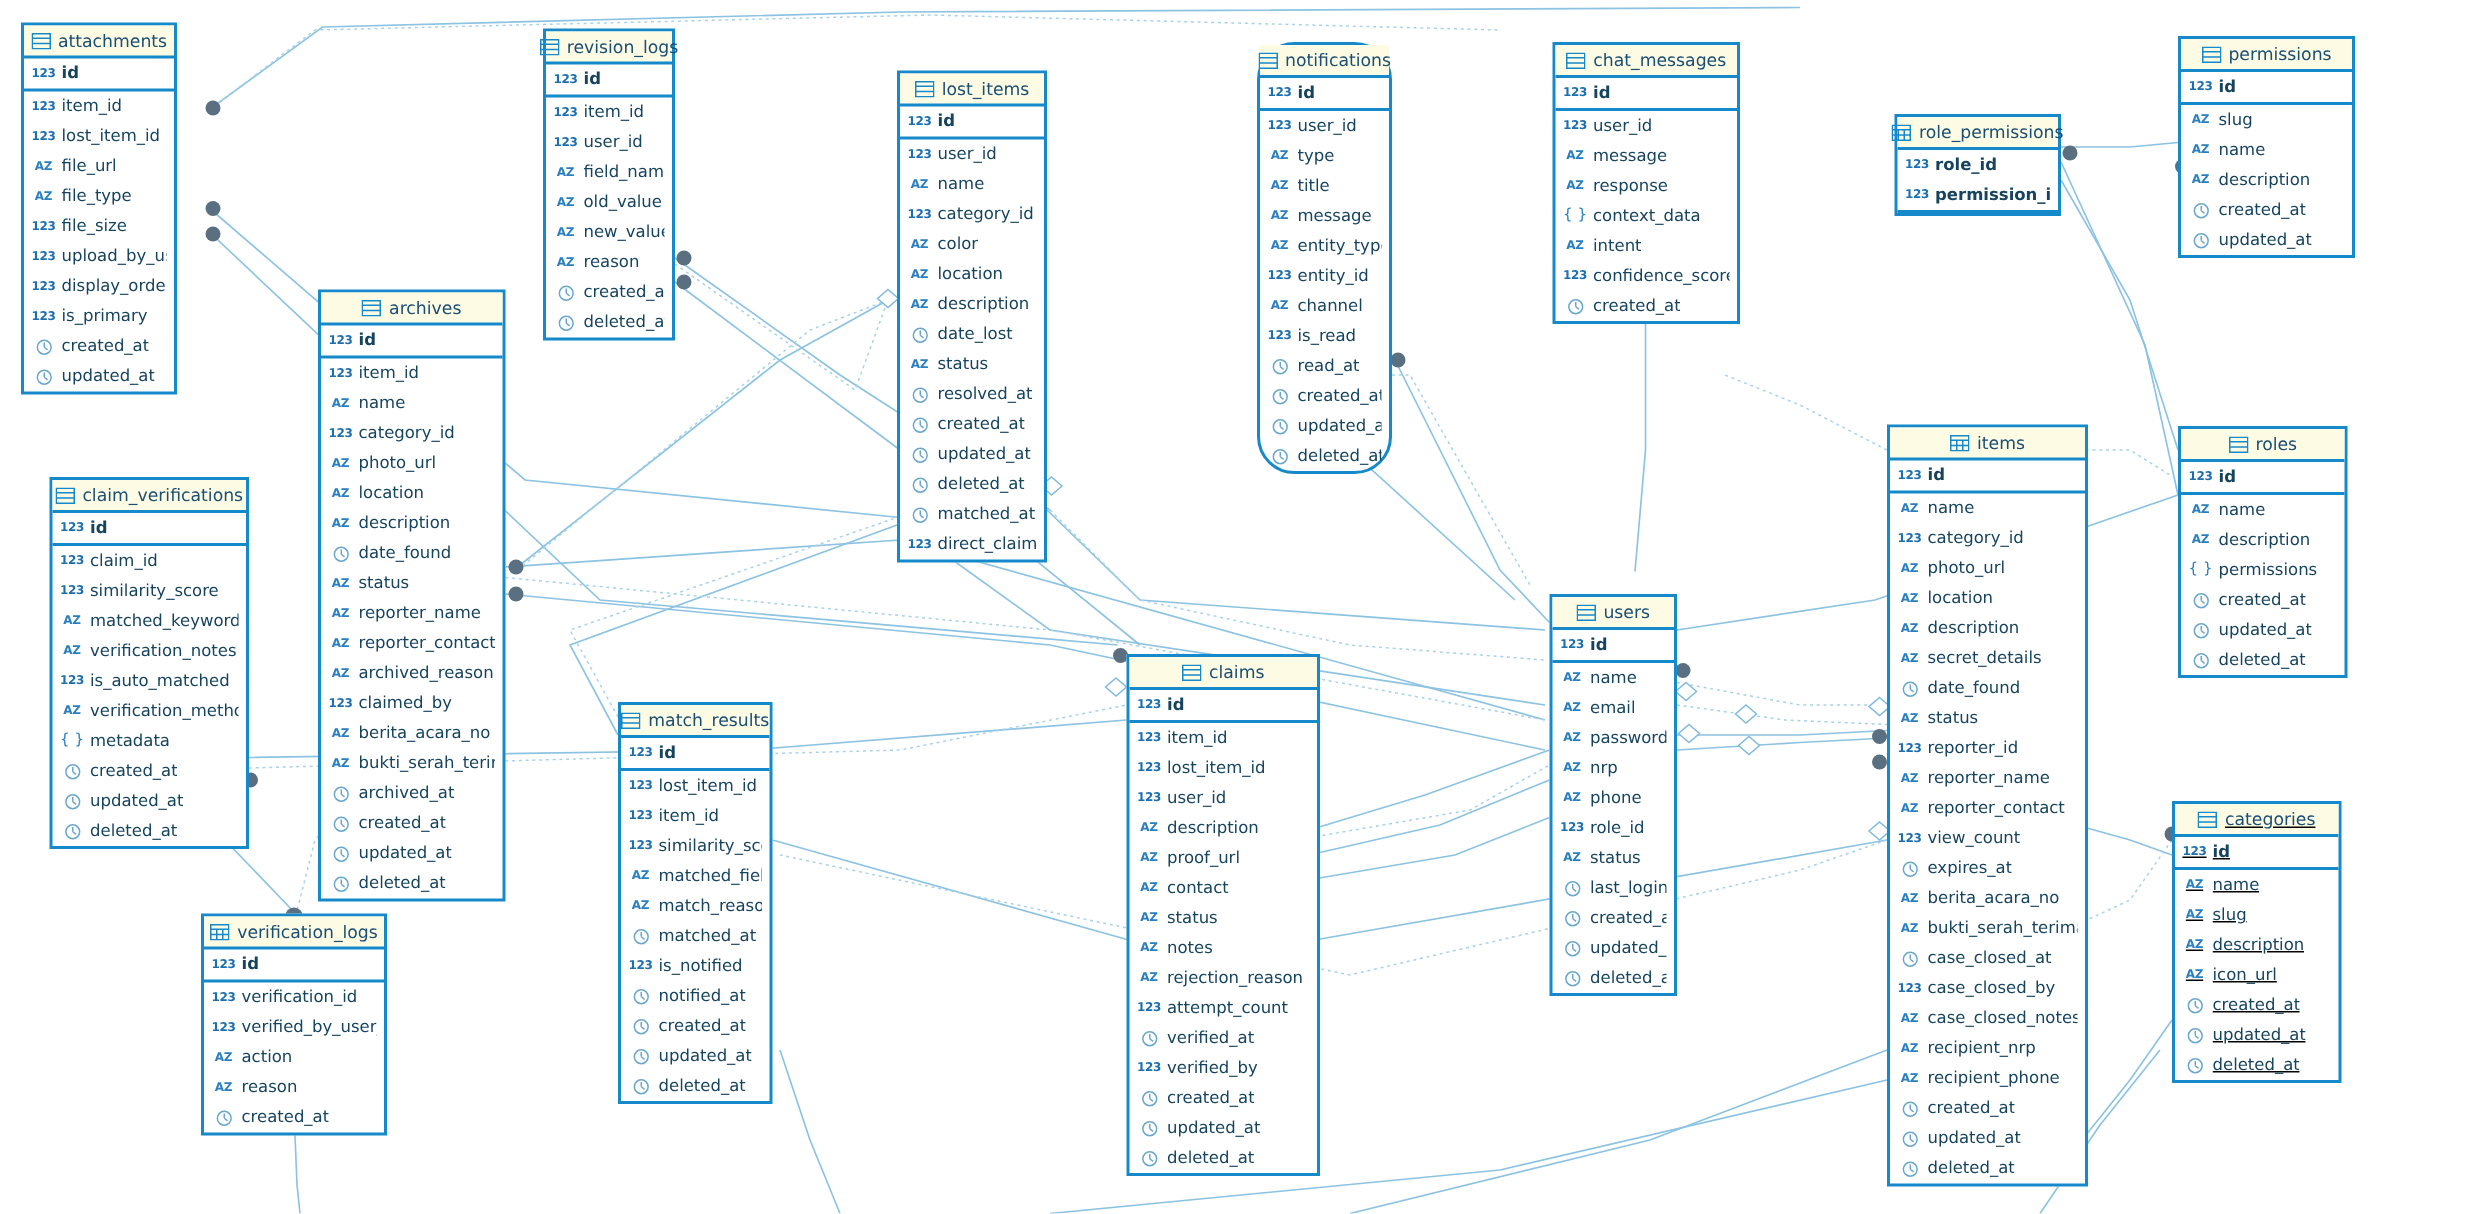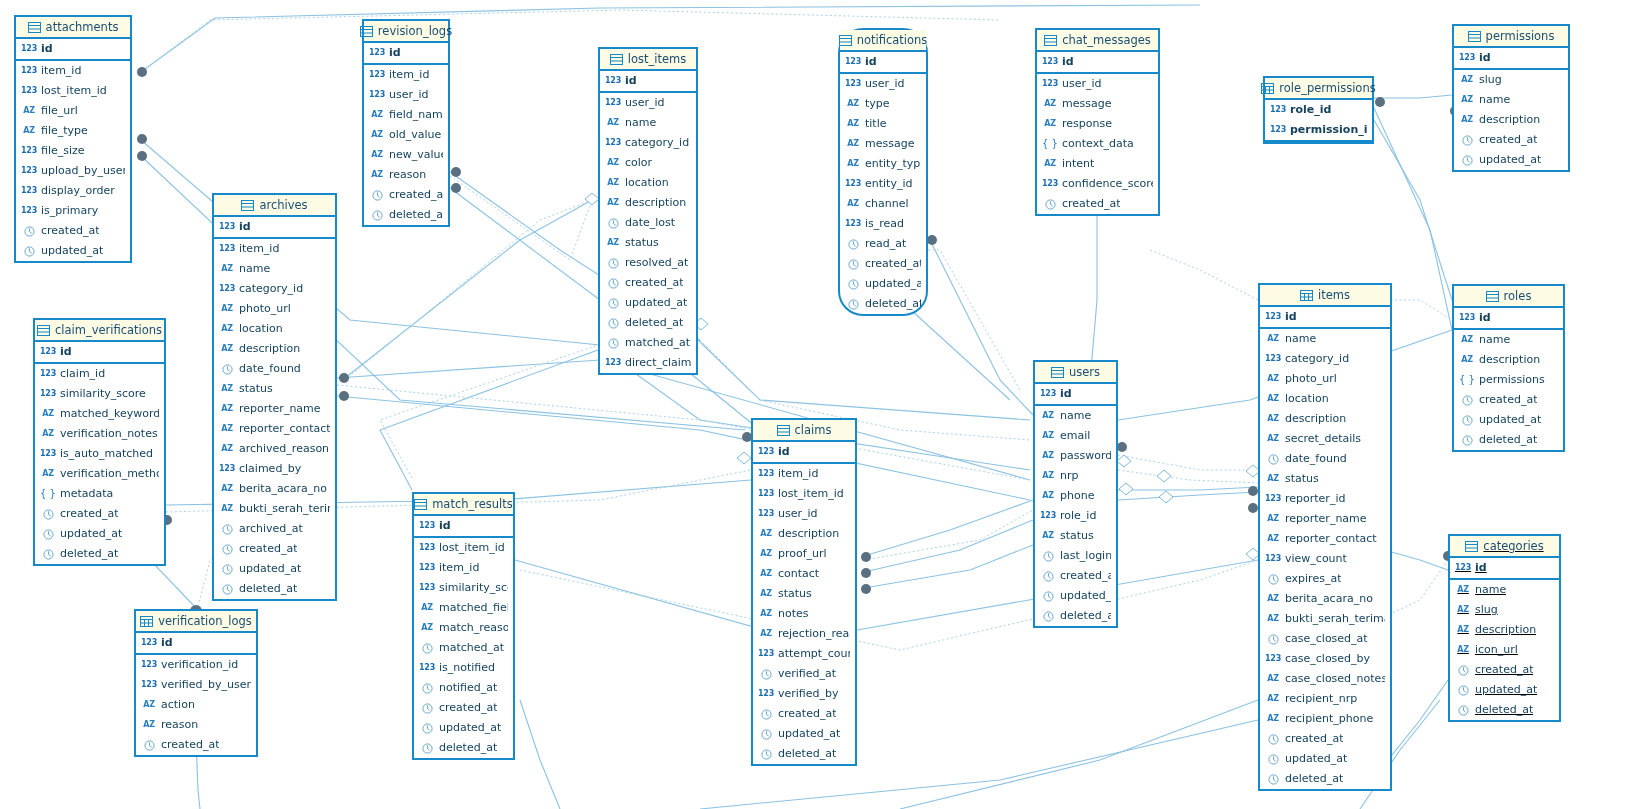--- a/index.html
+++ b/index.html
@@ -158,21 +158,21 @@
       <path d="M1126,483 l7,6 -7,6 -7,-6 z"></path>
       <path d="M1124,455 l7,6 -7,6 -7,-6 z"></path>
       <path d="M1253,465 l7,6 -7,6 -7,-6 z"></path>
       <path d="M1253,548 l7,6 -7,6 -7,-6 z"></path>
       <path d="M744,452 l7,6 -7,6 -7,-6 z"></path>
       <path d="M1164,470 l7,6 -7,6 -7,-6 z"></path>
       <path d="M1166,491 l7,6 -7,6 -7,-6 z"></path>
     </g>
   </svg>
 
-<div class="table-box" style="left: 14px; top: 15px; width: 118px;">
+<div class="table-box" style="left: 14px; top: 15px; width: 104px;">
       <div class="tbl-header">
         <span class="hicon">
           <svg width="13" height="11" viewBox="0 0 13 11">
             <rect x="0.5" y="0.5" width="12" height="10" fill="none" stroke="#1589c9"></rect>
             <line x1="0.5" y1="3.5" x2="12.5" y2="3.5" stroke="#1589c9"></line>
             <line x1="0.5" y1="7" x2="12.5" y2="7" stroke="#1589c9"></line>
           </svg>
         </span>
         <span>attachments</span>
       </div>
@@ -828,21 +828,21 @@
             <svg width="11" height="11" viewBox="0 0 11 11">
               <circle cx="5.5" cy="5.5" r="4.6" fill="none" stroke="#6aa7cd"></circle>
               <line x1="5.5" y1="5.5" x2="5.5" y2="2.3" stroke="#6aa7cd"></line>
               <line x1="5.5" y1="5.5" x2="7.7" y2="7.2" stroke="#6aa7cd"></line>
             </svg>
           </span>
           <span class="fname">deleted_at</span>
         </div>
       </div>
     </div>
-    <div class="table-box" style="left: 412px; top: 492px; width: 103px;">
+    <div class="table-box" style="left: 412px; top: 468px; width: 103px;">
       <div class="tbl-header">
         <span class="hicon">
           <svg width="13" height="11" viewBox="0 0 13 11">
             <rect x="0.5" y="0.5" width="12" height="10" fill="none" stroke="#1589c9"></rect>
             <line x1="0.5" y1="3.5" x2="12.5" y2="3.5" stroke="#1589c9"></line>
             <line x1="0.5" y1="7" x2="12.5" y2="7" stroke="#1589c9"></line>
           </svg>
         </span>
         <span>match_results</span>
       </div>
@@ -922,21 +922,21 @@
             <svg width="11" height="11" viewBox="0 0 11 11">
               <circle cx="5.5" cy="5.5" r="4.6" fill="none" stroke="#6aa7cd"></circle>
               <line x1="5.5" y1="5.5" x2="5.5" y2="2.3" stroke="#6aa7cd"></line>
               <line x1="5.5" y1="5.5" x2="7.7" y2="7.2" stroke="#6aa7cd"></line>
             </svg>
           </span>
           <span class="fname">deleted_at</span>
         </div>
       </div>
     </div>
-    <div class="table-box" style="left: 751px; top: 418px; width: 106px;">
+    <div class="table-box" style="left: 751px; top: 436px; width: 129px;">
       <div class="tbl-header">
         <span class="hicon">
           <svg width="13" height="11" viewBox="0 0 13 11">
             <rect x="0.5" y="0.5" width="12" height="10" fill="none" stroke="#1589c9"></rect>
             <line x1="0.5" y1="3.5" x2="12.5" y2="3.5" stroke="#1589c9"></line>
             <line x1="0.5" y1="7" x2="12.5" y2="7" stroke="#1589c9"></line>
           </svg>
         </span>
         <span>claims</span>
       </div>
@@ -1026,21 +1026,21 @@
             <svg width="11" height="11" viewBox="0 0 11 11">
               <circle cx="5.5" cy="5.5" r="4.6" fill="none" stroke="#6aa7cd"></circle>
               <line x1="5.5" y1="5.5" x2="5.5" y2="2.3" stroke="#6aa7cd"></line>
               <line x1="5.5" y1="5.5" x2="7.7" y2="7.2" stroke="#6aa7cd"></line>
             </svg>
           </span>
           <span class="fname">deleted_at</span>
         </div>
       </div>
     </div>
-    <div class="table-box" style="left: 1033px; top: 360px; width: 85px;">
+    <div class="table-box" style="left: 1033px; top: 396px; width: 85px;">
       <div class="tbl-header">
         <span class="hicon">
           <svg width="13" height="11" viewBox="0 0 13 11">
             <rect x="0.5" y="0.5" width="12" height="10" fill="none" stroke="#1589c9"></rect>
             <line x1="0.5" y1="3.5" x2="12.5" y2="3.5" stroke="#1589c9"></line>
             <line x1="0.5" y1="7" x2="12.5" y2="7" stroke="#1589c9"></line>
           </svg>
         </span>
         <span>users</span>
       </div>

